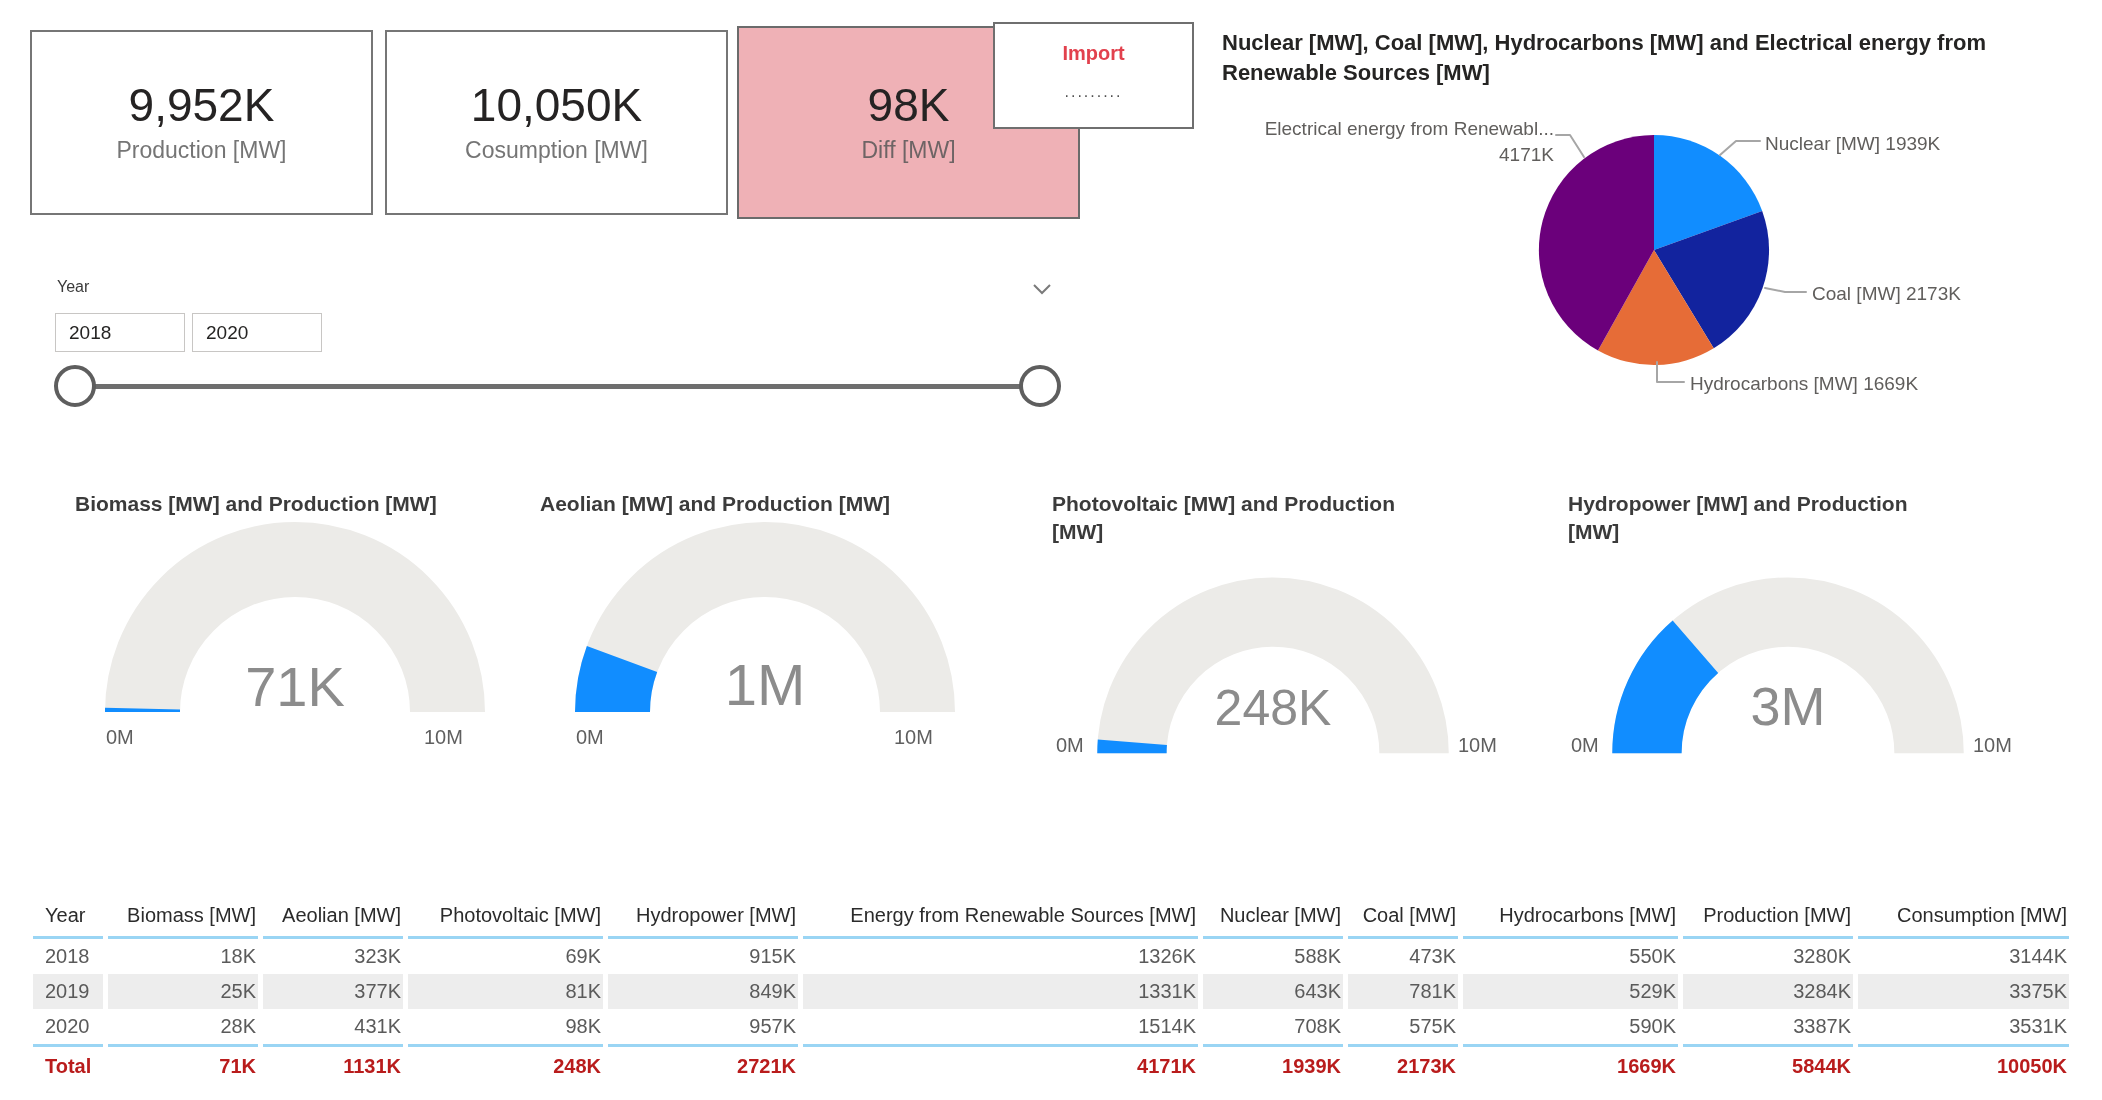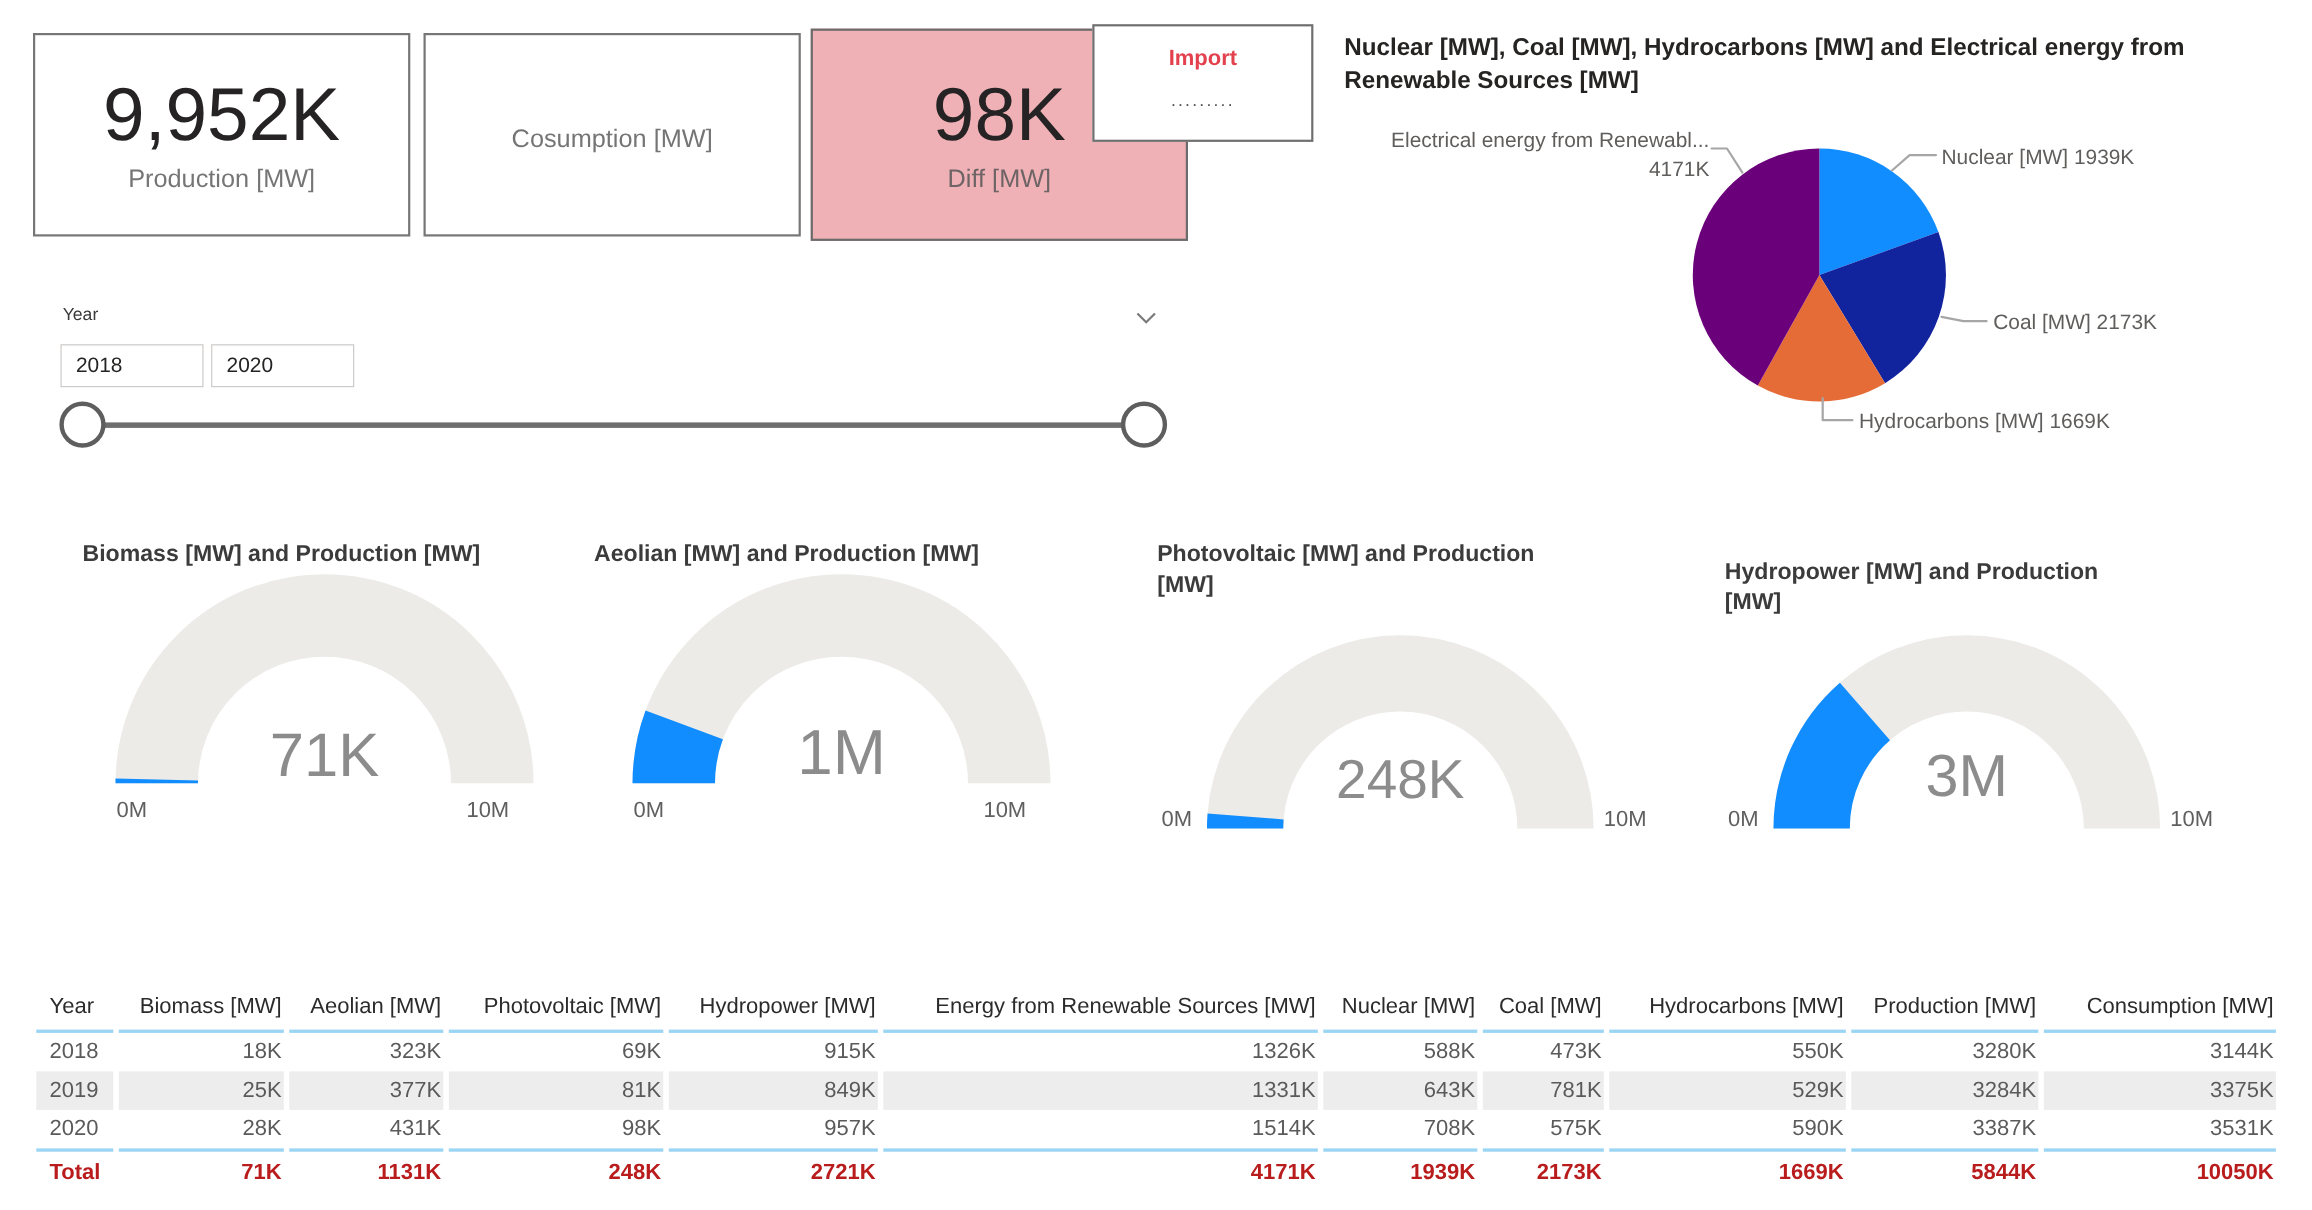--- a/index.html
+++ b/index.html
@@ -9,21 +9,21 @@
     font-family:"Liberation Sans", sans-serif; color:#252423;
   }
 
   
   .kpi-card {
     position:absolute; top:30px; width:343px; height:185px;
     background:#fff; border:2px solid #767676;
     display:flex; flex-direction:column; align-items:center; justify-content:center;
   }
   .kpi-card.pink { top:26px; height:193px; }
-  .kpi-value { font-size:68px; font-weight:400; color:#252323; letter-spacing:0px; line-height:1.05; }
+  .kpi-value { font-size:46px; font-weight:400; color:#252323; letter-spacing:0px; line-height:1.05; }
   .kpi-label { font-size:23px; color:#757575; margin-top:8px; }
 
   
   .import-box {
     position:absolute; left:993px; top:22px; width:201px; height:107px;
     background:#fff; border:2px solid #6f6f6f; z-index:6;
     display:flex; flex-direction:column; align-items:center;
   }
   .import-label { font-size:20px; font-weight:700; margin-top:18px; }
   .import-dots { font-size:16px; letter-spacing:2px; color:#4f4f4f; line-height:10px; margin-top:22px; }
@@ -84,20 +84,21 @@
   }
 </style>
 </head>
 <body>
 
 <div class="kpi-card" style="left:30px;">
   <div class="kpi-value">9,952K</div>
   <div class="kpi-label">Production [MW]</div>
 </div>
 <div class="kpi-card" style="left:385px;">
+  <div class="kpi-value">10,050K</div>
   <div class="kpi-label">Cosumption [MW]</div>
 </div>
 <div class="kpi-card pink" style="left:737px; background:#EFB1B6; border-color:#6b6b6b;">
   <div class="kpi-value">98K</div>
   <div class="kpi-label" style="color:#6e6465;">Diff [MW]</div>
 </div>
 
 <div class="import-box">
   <div class="import-label" style="color:#E2414D;">Import</div>
   <div class="import-dots">.........</div>
@@ -158,21 +159,21 @@
 
 <div class="gauge-title" style="left:1052px; width:360px;">Photovoltaic [MW] and Production [MW]</div>
 <svg class="gauge-svg" style="left:1088px; top:568px; width:370px; height:190px;" viewBox="0 0 400 205">
   <path d="M 47.5 200 A 152.5 152.5 0 0 1 352.5 200" fill="none" stroke="#ECEBE8" stroke-width="75"></path>
   <path class="gauge-fill" d="M 47.5 200 A 152.5 152.5 0 0 1 352.5 200" fill="none" stroke="#118DFF" stroke-width="75" pathLength="100" stroke-dasharray="2.48 100"></path>
 </svg>
 <div class="gauge-value" style="left:1273px; top:708px; font-size:50px;">248K</div>
 <div class="gauge-axis-label" style="left:1056px; top:734px;">0M</div>
 <div class="gauge-axis-label" style="left:1458px; top:734px;">10M</div>
 
-<div class="gauge-title" style="left:1568px; width:360px;margin-top:16px;">Hydropower [MW] and Production [MW]</div>
+<div class="gauge-title" style="left:1568px; width:360px;">Hydropower [MW] and Production [MW]</div>
 <svg class="gauge-svg" style="left:1603px; top:568px; width:370px; height:190px;" viewBox="0 0 400 205">
   <path d="M 47.5 200 A 152.5 152.5 0 0 1 352.5 200" fill="none" stroke="#ECEBE8" stroke-width="75"></path>
   <path class="gauge-fill" d="M 47.5 200 A 152.5 152.5 0 0 1 352.5 200" fill="none" stroke="#118DFF" stroke-width="75" pathLength="100" stroke-dasharray="27.21 100"></path>
 </svg>
 <div class="gauge-value" style="left:1788px; top:706px; font-size:54px;">3M</div>
 <div class="gauge-axis-label" style="left:1571px; top:734px;">0M</div>
 <div class="gauge-axis-label" style="left:1973px; top:734px;">10M</div>
 
 <table id="data-table">
   <colgroup>

